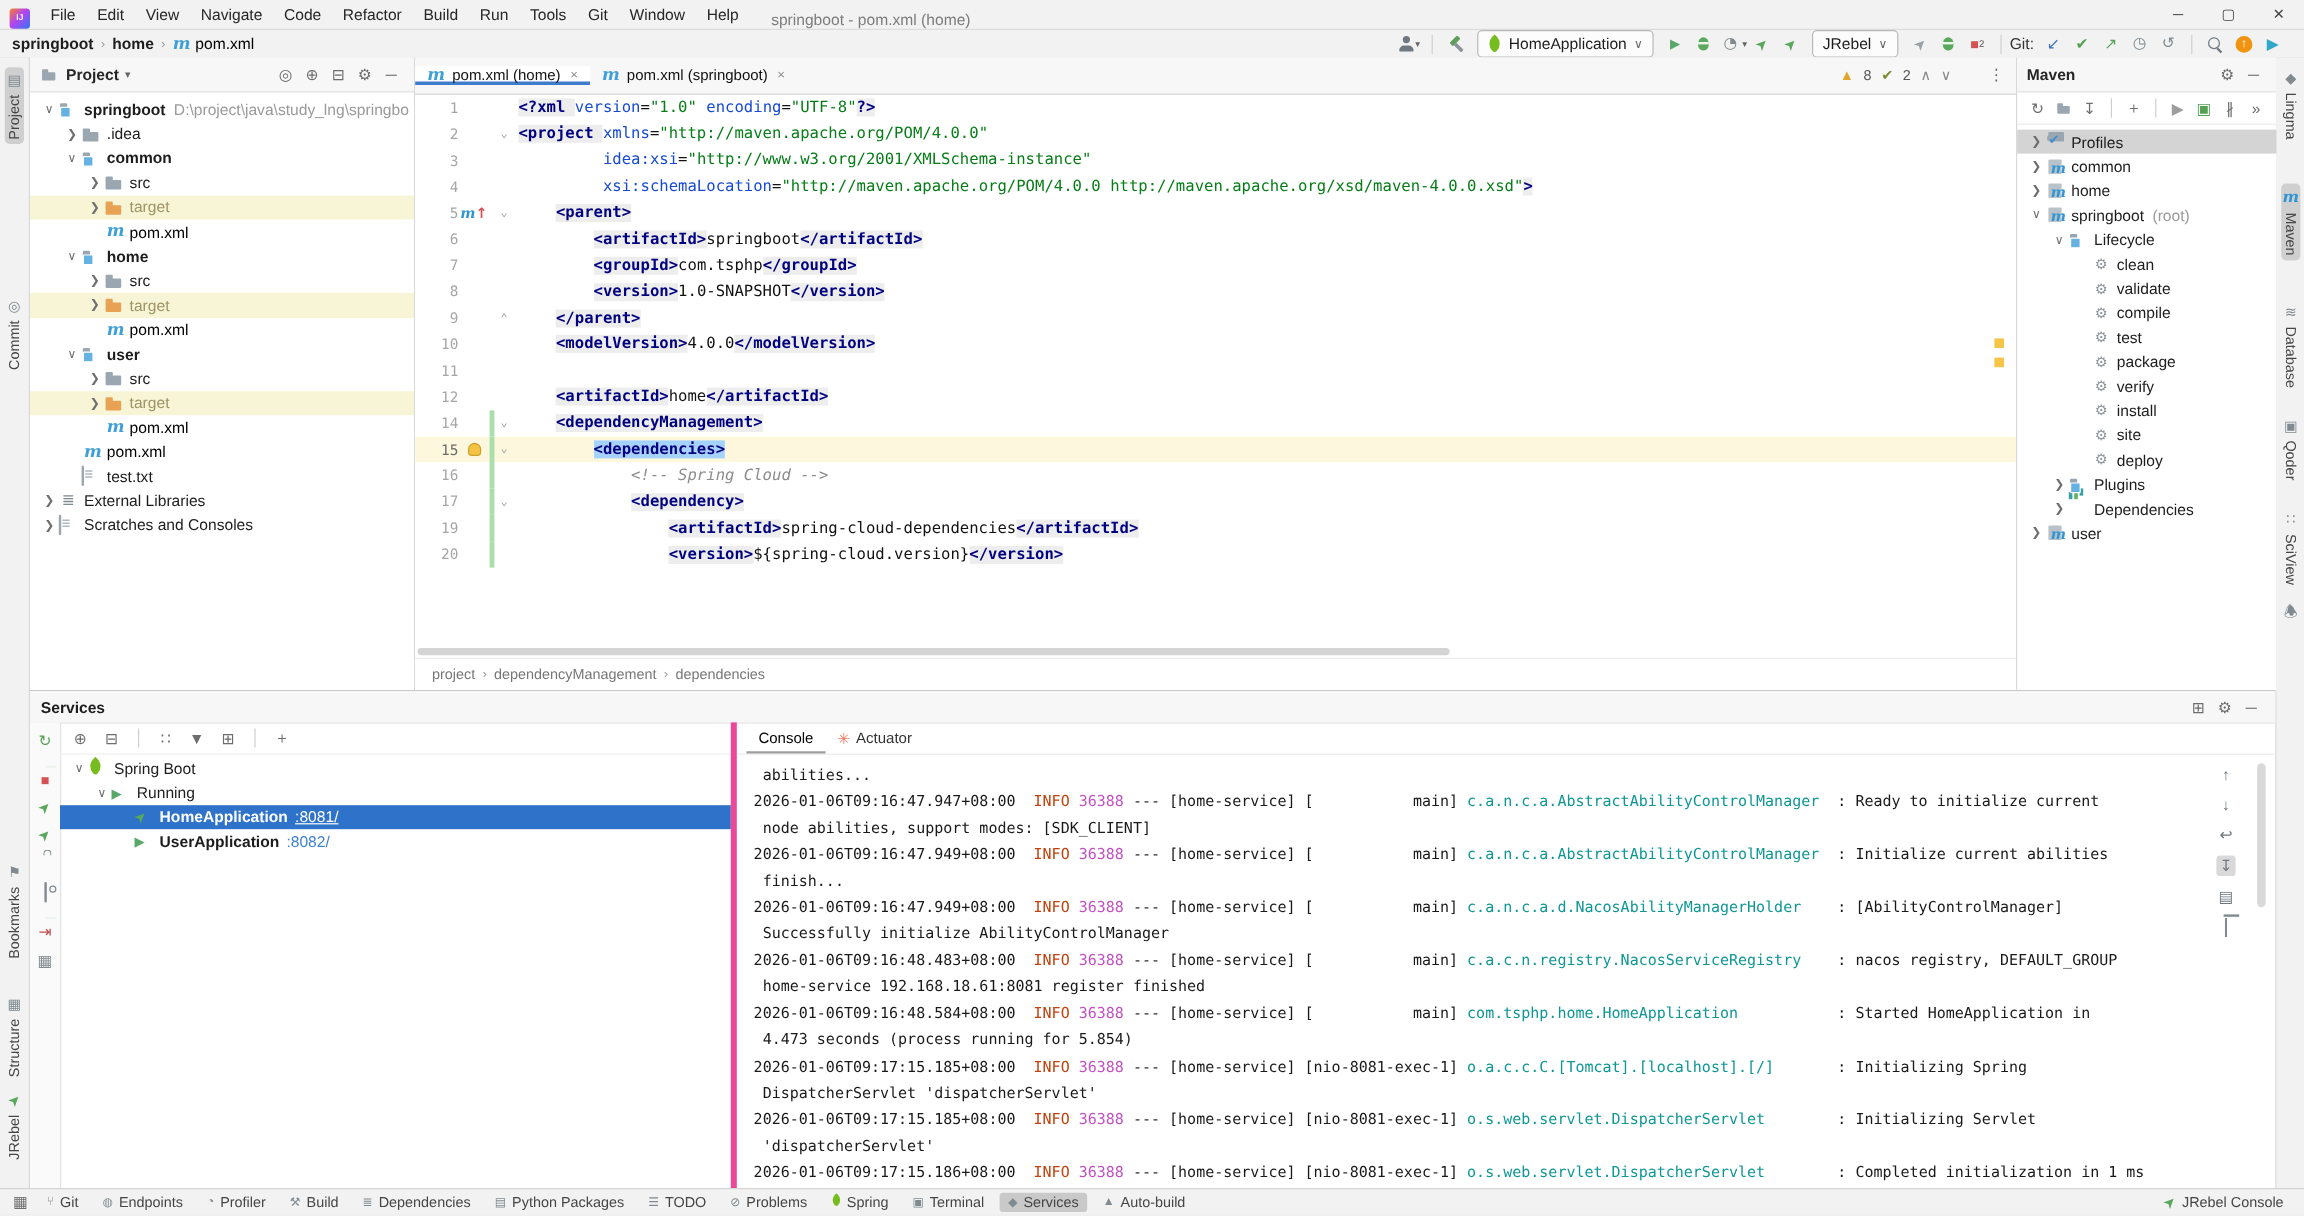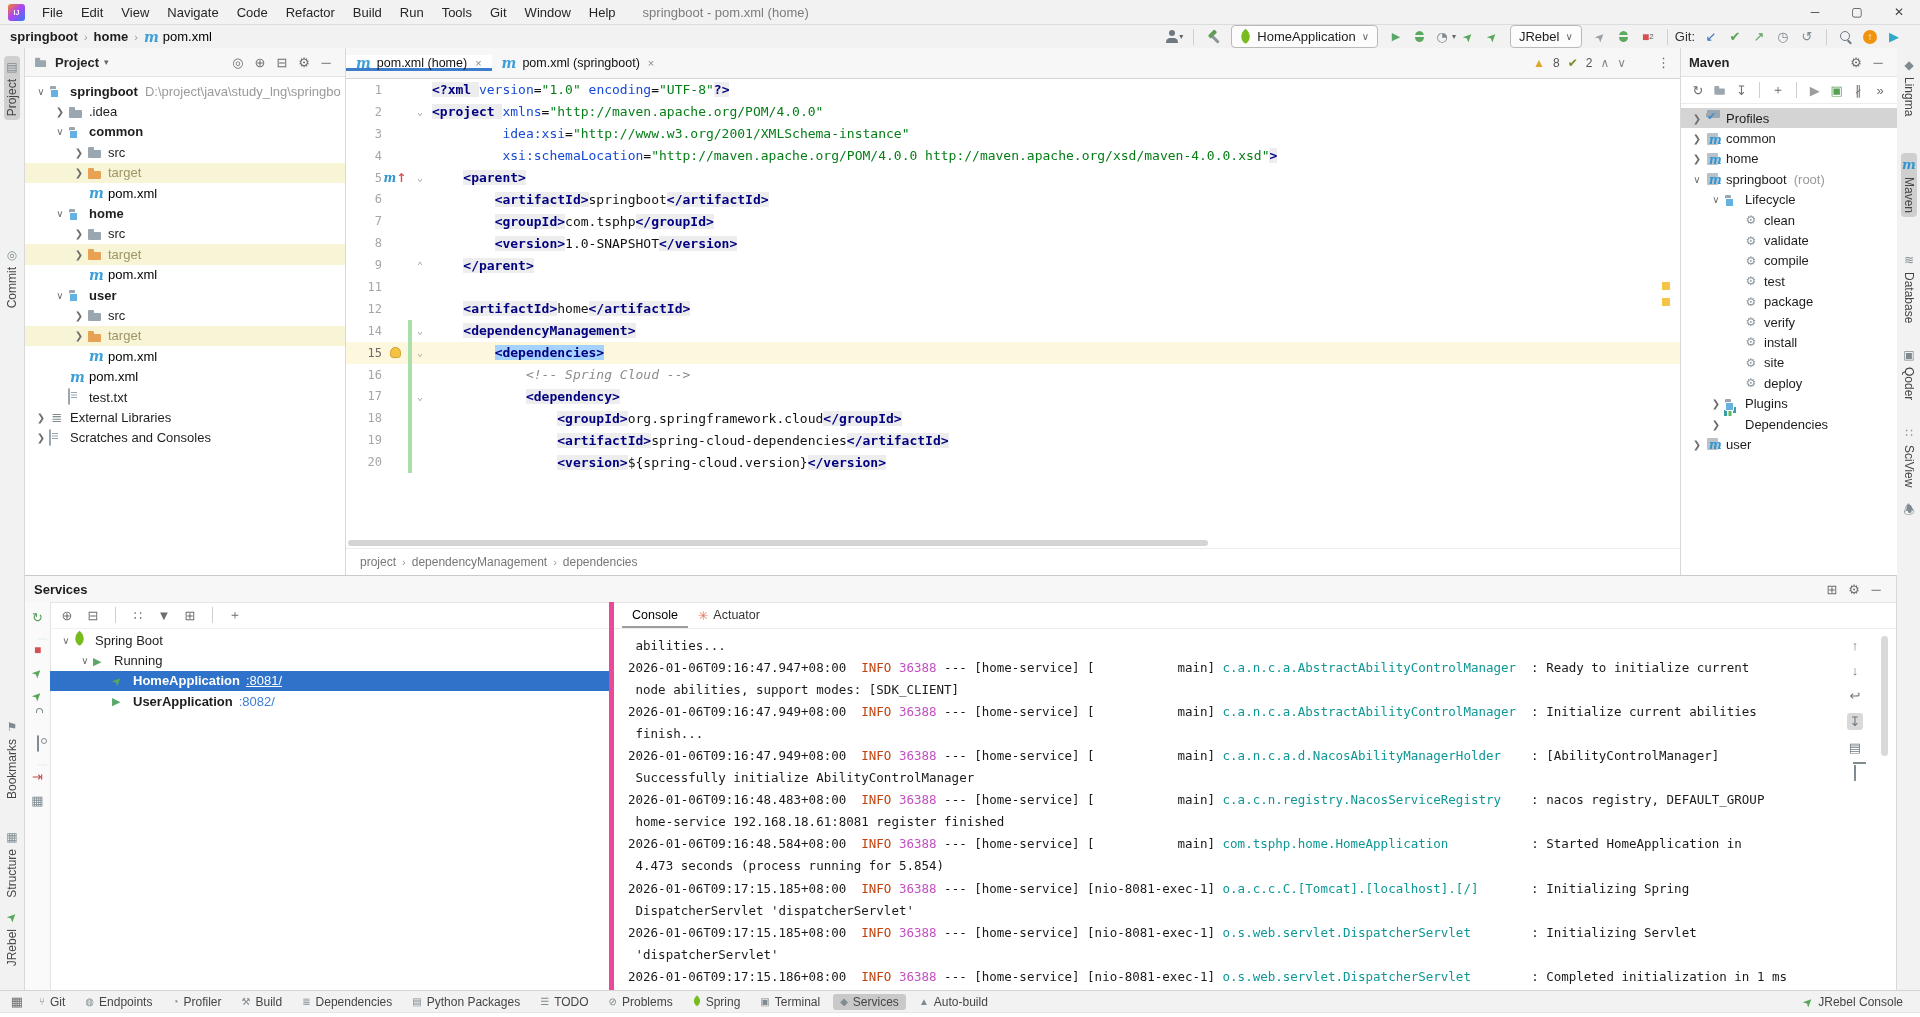--- a/index.html
+++ b/index.html
@@ -2,21 +2,21 @@
 <html><head>
 <meta charset="utf-8">
 <style>
   html,body{margin:0;padding:0;background:#e9e9e9;}
   #app{position:relative;width:1920px;height:1017px;background:#fff;overflow:hidden;
        font-family:"Liberation Sans",sans-serif;font-size:13px;color:#1d1d1d;}
   .abs{position:absolute;}
   .row{display:flex;align-items:center;}
   .grow{flex:1;}
   
-  #titlebar{left:0;top:0;width:1920px;height:24px;background:#f2f2f2;border-bottom:1px solid #dcdcdc;}
+  #titlebar{left:0;top:0;width:1920px;height:24px;background:#f2f2f2;border-bottom:1px solid #dcdcdc;align-items:flex-end;}
   #navbar{left:0;top:25px;width:1920px;height:23px;background:#f2f2f2;border-bottom:1px solid #d4d4d4;}
   .menu-item{padding:0 9px;height:24px;display:flex;align-items:center;color:#262626;}
   #win-title{color:#7c7c7c;margin-left:18px;}
   .win-btn{width:42px;height:24px;display:flex;align-items:center;justify-content:center;color:#444;font-size:12px;}
   .logo{width:17px;height:17px;margin:0 8px 0 8px;border-radius:3px;
         background:linear-gradient(135deg,#fc801d,#b345f1 45%,#3177f6);
         color:#fff;font-size:7px;font-weight:bold;display:flex;align-items:center;justify-content:center;}
   .crumb-sep{color:#9a9a9a;margin:0 6px;font-size:11px;}
   .combo{display:flex;align-items:center;gap:6px;border:1px solid #b9b9b9;border-radius:4px;background:#fcfcfc;
          padding:0 8px;height:21px;}
@@ -455,27 +455,27 @@
     <div id="code">
         <div class="cl"><span class="gut-num">1</span><span class="gut-slot"></span><span class="gut-chg"></span><span class="gut-fold"></span><span class="codebody"><span class="tk-pi">&lt;?xml </span><span class="tk-attr">version</span><span class="tk-t">=</span><span class="tk-str">"1.0"</span><span class="tk-t"> </span><span class="tk-attr">encoding</span><span class="tk-t">=</span><span class="tk-str">"UTF-8"</span><span class="tk-pi">?&gt;</span></span></div>
         <div class="cl"><span class="gut-num">2</span><span class="gut-slot"></span><span class="gut-chg"></span><span class="gut-fold">⌄</span><span class="codebody"><span class="tk-tag">&lt;project </span><span class="tk-attr">xmlns</span><span class="tk-t">=</span><span class="tk-str">"http://maven.apache.org/POM/4.0.0"</span></span></div>
         <div class="cl"><span class="gut-num">3</span><span class="gut-slot"></span><span class="gut-chg"></span><span class="gut-fold"></span><span class="codebody"><span class="tk-t">         </span><span class="tk-attr">idea:xsi</span><span class="tk-t">=</span><span class="tk-str">"http://www.w3.org/2001/XMLSchema-instance"</span></span></div>
         <div class="cl"><span class="gut-num">4</span><span class="gut-slot"></span><span class="gut-chg"></span><span class="gut-fold"></span><span class="codebody"><span class="tk-t">         </span><span class="tk-attr">xsi:schemaLocation</span><span class="tk-t">=</span><span class="tk-str">"http://maven.apache.org/POM/4.0.0 http://maven.apache.org/xsd/maven-4.0.0.xsd"</span><span class="tk-tag">&gt;</span></span></div>
         <div class="cl"><span class="gut-num">5</span><span class="gut-slot"><span class="mvn-up">m<b>↑</b></span></span><span class="gut-chg"></span><span class="gut-fold">⌄</span><span class="codebody"><span class="tk-t">    </span><span class="tk-tag">&lt;parent&gt;</span></span></div>
         <div class="cl"><span class="gut-num">6</span><span class="gut-slot"></span><span class="gut-chg"></span><span class="gut-fold"></span><span class="codebody"><span class="tk-t">        </span><span class="tk-tag">&lt;artifactId&gt;</span><span class="tk-t">springboot</span><span class="tk-tag">&lt;/artifactId&gt;</span></span></div>
         <div class="cl"><span class="gut-num">7</span><span class="gut-slot"></span><span class="gut-chg"></span><span class="gut-fold"></span><span class="codebody"><span class="tk-t">        </span><span class="tk-tag">&lt;groupId&gt;</span><span class="tk-t">com.tsphp</span><span class="tk-tag">&lt;/groupId&gt;</span></span></div>
         <div class="cl"><span class="gut-num">8</span><span class="gut-slot"></span><span class="gut-chg"></span><span class="gut-fold"></span><span class="codebody"><span class="tk-t">        </span><span class="tk-tag">&lt;version&gt;</span><span class="tk-t">1.0-SNAPSHOT</span><span class="tk-tag">&lt;/version&gt;</span></span></div>
         <div class="cl"><span class="gut-num">9</span><span class="gut-slot"></span><span class="gut-chg"></span><span class="gut-fold">⌃</span><span class="codebody"><span class="tk-t">    </span><span class="tk-tag">&lt;/parent&gt;</span></span></div>
+        <div class="cl"><span class="gut-num">10</span><span class="gut-slot"></span><span class="gut-chg"></span><span class="gut-fold"></span><span class="codebody"><span class="tk-t">    </span><span class="tk-tag">&lt;modelVersion&gt;</span><span class="tk-t">4.0.0</span><span class="tk-tag">&lt;/modelVersion&gt;</span></span></div>
         <div class="cl"><span class="gut-num">11</span><span class="gut-slot"></span><span class="gut-chg"></span><span class="gut-fold"></span><span class="codebody"></span></div>
         <div class="cl"><span class="gut-num">12</span><span class="gut-slot"></span><span class="gut-chg"></span><span class="gut-fold"></span><span class="codebody"><span class="tk-t">    </span><span class="tk-tag">&lt;artifactId&gt;</span><span class="tk-t">home</span><span class="tk-tag">&lt;/artifactId&gt;</span></span></div>
         <div class="cl chg"><span class="gut-num">14</span><span class="gut-slot"></span><span class="gut-chg"></span><span class="gut-fold">⌄</span><span class="codebody"><span class="tk-t">    </span><span class="tk-tag">&lt;dependencyManagement&gt;</span></span></div>
         <div class="cl caret chg"><span class="gut-num">15</span><span class="gut-slot"><span class="bulb-i"></span></span><span class="gut-chg"></span><span class="gut-fold">⌄</span><span class="codebody"><span class="tk-t">        </span><span class="tk-tagsel">&lt;dependencies&gt;</span></span></div>
         <div class="cl chg"><span class="gut-num">16</span><span class="gut-slot"></span><span class="gut-chg"></span><span class="gut-fold"></span><span class="codebody"><span class="tk-t">            </span><span class="tk-com">&lt;!-- Spring Cloud --&gt;</span></span></div>
         <div class="cl chg"><span class="gut-num">17</span><span class="gut-slot"></span><span class="gut-chg"></span><span class="gut-fold">⌄</span><span class="codebody"><span class="tk-t">            </span><span class="tk-tag">&lt;dependency&gt;</span></span></div>
-        <div class="cl chg"><span class="gut-num">18</span><span class="gut-slot"></span><span class="gut-chg"></span><span class="gut-fold"></span><span class="codebody"><span class="tk-t">                </span><span class="tk-tag">&lt;groupId&gt;</span><span class="tk-t">org.springframework.cloud</span><span class="tk-tag">&lt;/groupId&gt;</span></span></div>
         <div class="cl chg"><span class="gut-num">19</span><span class="gut-slot"></span><span class="gut-chg"></span><span class="gut-fold"></span><span class="codebody"><span class="tk-t">                </span><span class="tk-tag">&lt;artifactId&gt;</span><span class="tk-t">spring-cloud-dependencies</span><span class="tk-tag">&lt;/artifactId&gt;</span></span></div>
         <div class="cl chg"><span class="gut-num">20</span><span class="gut-slot"></span><span class="gut-chg"></span><span class="gut-fold"></span><span class="codebody"><span class="tk-t">                </span><span class="tk-tag">&lt;version&gt;</span><span class="tk-t">${spring-cloud.version}</span><span class="tk-tag">&lt;/version&gt;</span></span></div>
       </div>
     <div class="stripe-mark" style="top:234px;"></div>
     <div class="stripe-mark" style="top:250px;"></div>
     <div id="hscroll"></div>
     <div id="ed-crumbs">
         <span>project</span>
         <span class="crumb-sep">›</span>
         <span>dependencyManagement</span>

